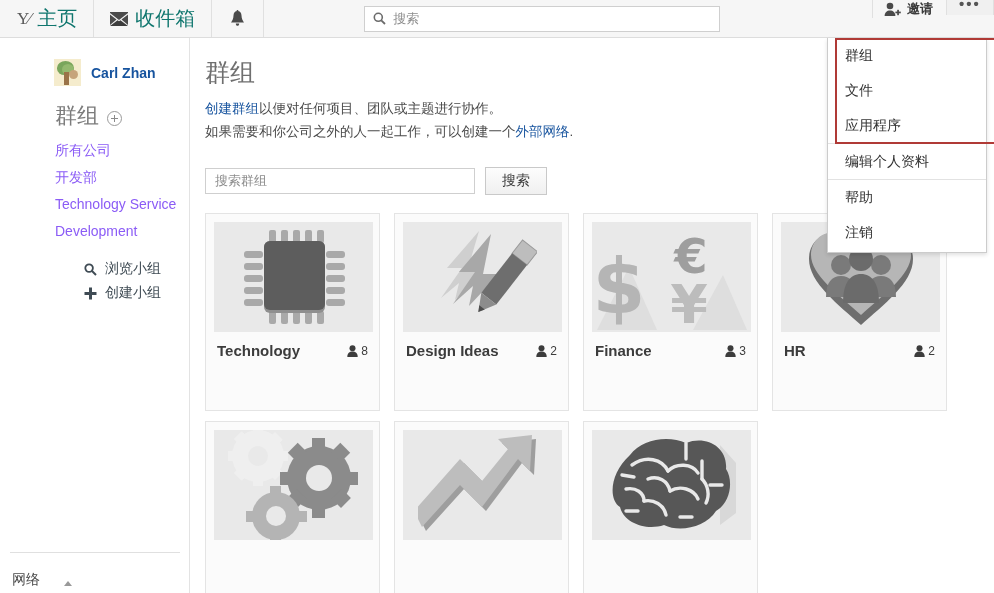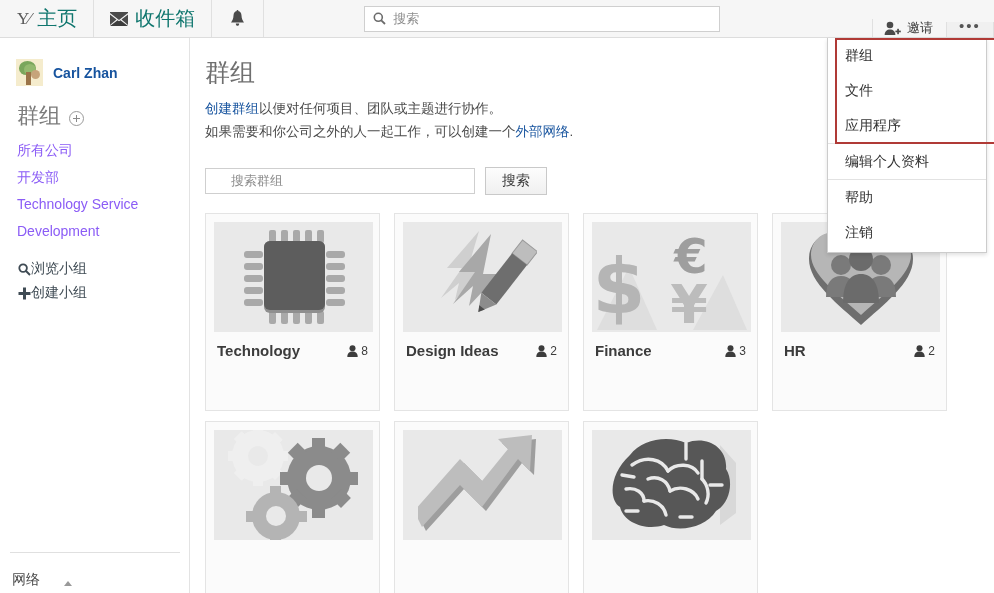--- a/index.html
+++ b/index.html
@@ -47,21 +47,21 @@
     width: 356px; height: 26px;
     background: #ffffff;
     border: 1px solid #cfcfcf;
     display: flex; align-items: center;
     padding-left: 8px;
   }
   .search-box .ph { color: #8c8c8c; font-size: 13px; margin-left: 7px; }
 
   .topbar-right {
     margin-left: auto;
-    display: flex; align-items: flex-end;
+    display: flex; align-items: flex-start; font-weight: bold;
   }
   .invite-btn {
     display: flex; align-items: center; gap: 6px;
     padding: 0 13px 0 11px;
     border-left: 1px solid #e0e0e0;
     color: #3b3b3b; font-size: 13px;
     cursor: pointer;
   }
   .dots-btn {
     width: 48px;
@@ -101,20 +101,21 @@
     z-index: 41;
     pointer-events: none;
   }
 
   
   .sidebar {
     position: absolute; top: 38px; left: 0;
     width: 190px; height: 555px;
     background: #ffffff;
     border-right: 1px solid #e3e3e3;
+    padding-left: 38px;
   }
   .user-row {
     display: flex; align-items: center; gap: 10px;
     padding: 21px 0 0 16px;
   }
   .avatar {
     width: 27px; height: 27px;
     background: #f5eccd;
     position: relative; overflow: hidden;
     flex: 0 0 auto;
@@ -154,24 +155,25 @@
   .plus-circle::before { left: 3px; top: 6px; width: 7px; height: 1px; }
   .plus-circle::after  { top: 3px; left: 6px; height: 7px; width: 1px; }
 
   .group-link {
     padding: 3px 0 3px 17px;
     font-size: 14px; color: #8b5cf6;
     line-height: 21px;
     cursor: pointer;
   }
   .side-action {
-    display: flex; align-items: center; gap: 0;
+    display: flex; align-items: center; gap: 8px;
     padding: 3px 0 3px 18px;
     font-size: 14px; color: #3f4b54;
     cursor: pointer;
+    justify-content: center;
   }
   .side-actions { margin-top: 12px; }
 
   .side-divider {
     position: absolute; left: 10px; bottom: 40px;
     width: 170px; height: 1px; background: #e0e0e0;
   }
   .network-row {
     position: absolute; left: 12px; bottom: 4px;
     display: flex; align-items: center; gap: 24px;
@@ -219,21 +221,21 @@
   .tabs-rule {
     position: absolute; left: 0; bottom: 0;
     width: 789px; height: 1px; background: #e0e0e0;
   }
 
   .searchrow { display: flex; align-items: center; gap: 10px; margin-top: 24px; }
   .grp-search {
     width: 270px; height: 26px;
     border: 1px solid #cfcfcf; background: #fff;
     font-size: 13px; color: #8c8c8c;
-    padding-left: 25px;
+    padding-left: 9px;
     display: flex; align-items: center;
   }
   .grp-search-btn {
     height: 28px; min-width: 62px;
     border: 1px solid #c9c9c9;
     background: linear-gradient(#fdfdfd, #f0f0f0);
     font-size: 14px; color: #3b3b3b;
     display: flex; align-items: center; justify-content: center;
     cursor: pointer;
   }

